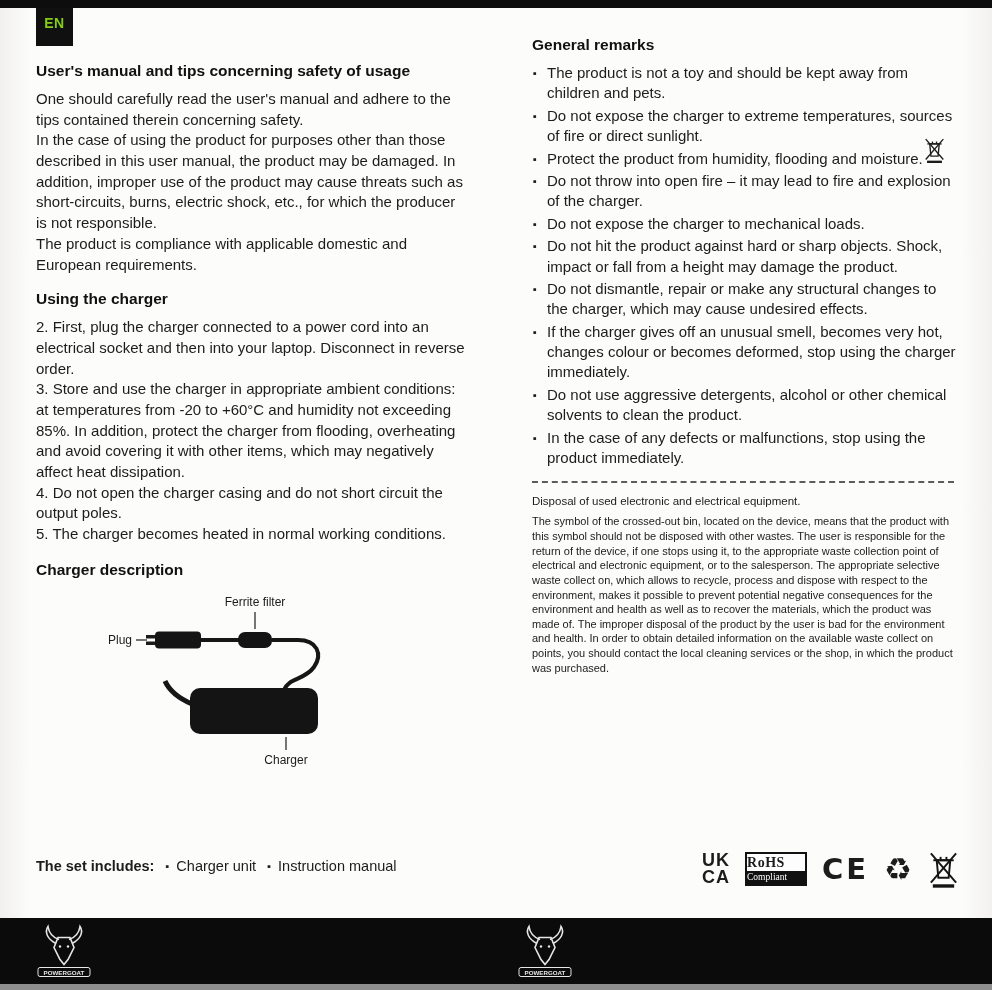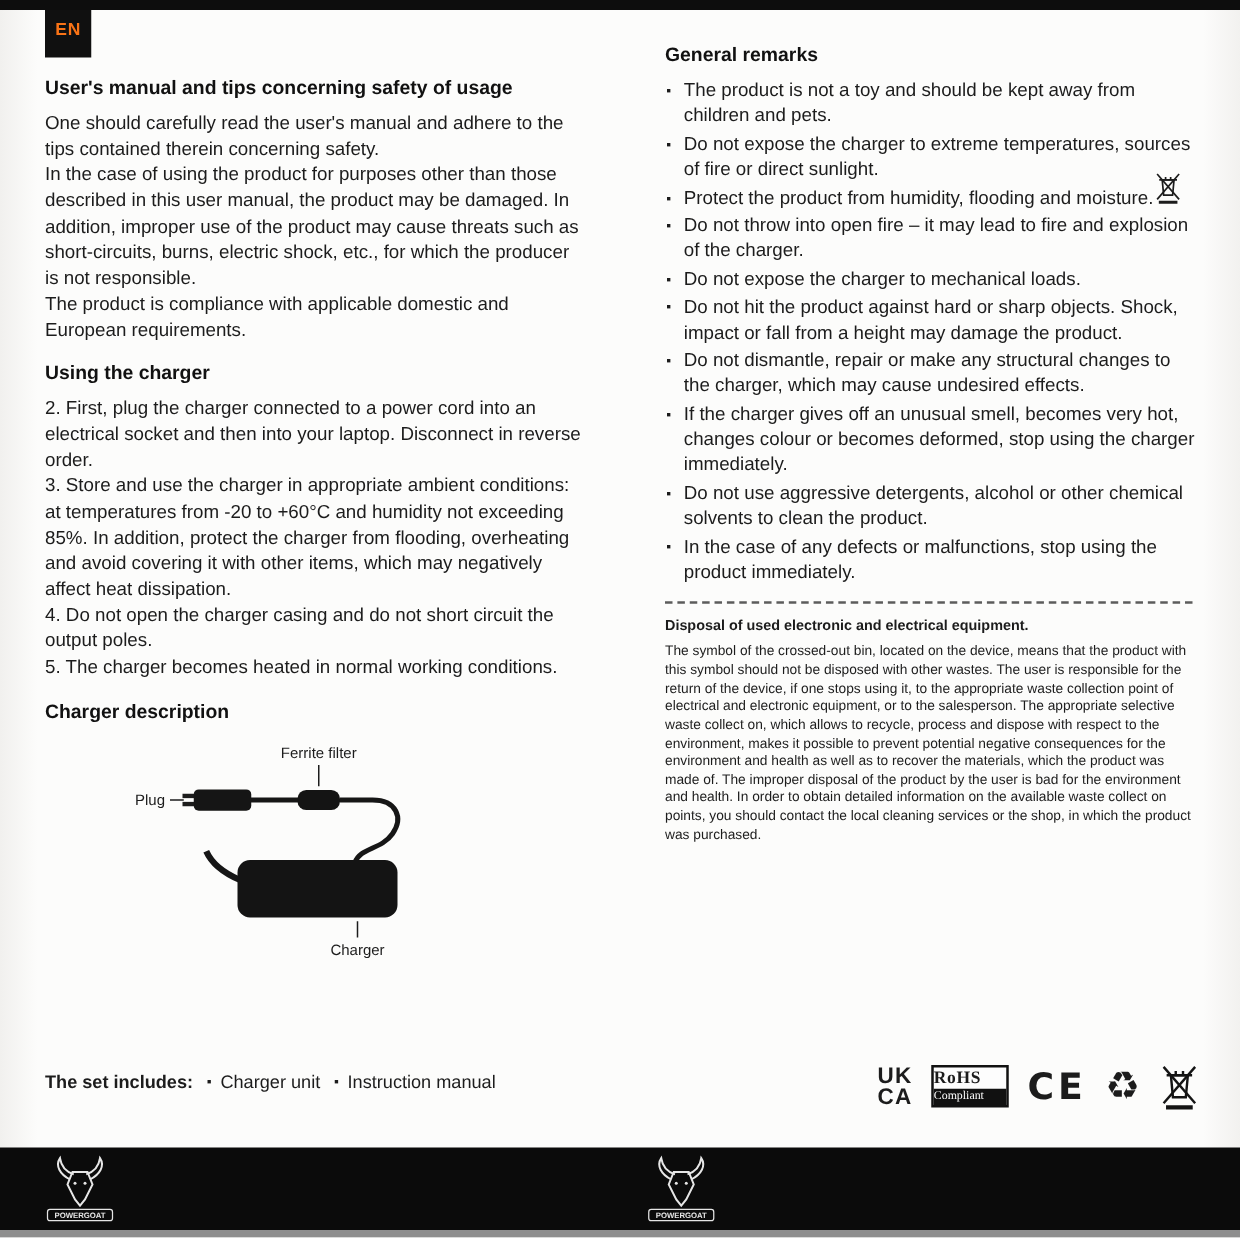--- a/index.html
+++ b/index.html
@@ -9,21 +9,21 @@
     background:#e9e9e9;
   }
   .page {
     position:relative; width:992px; height:990px; overflow:hidden;
     background:linear-gradient(90deg,#f1f0ee 0%, #fcfcfb 3%, #fcfcfb 97%, #f2f1ef 100%);
     color:#1c1c1c;
   }
   .topbar { position:absolute; top:0; left:0; width:100%; height:8px; background:#0d0d0d; }
   .lang-badge {
     position:absolute; top:8px; left:36px; width:37px; height:38px;
-    background:#101010; color:#f97316; font-weight:bold; font-size:14px;
+    background:#101010; color:#84cc16; font-weight:bold; font-size:14px;
     display:flex; align-items:flex-start; justify-content:center; padding-top:7px;
     letter-spacing:.5px;
   }
   .col-left  { position:absolute; left:36px;  top:62px; width:433px; }
   .col-right { position:absolute; left:532px; top:36px; width:425px; }
   h2.sec { font-size:15.5px; font-weight:bold; color:#111; margin-bottom:9px; }
   .body-text { font-size:15px; line-height:1.38; }
   .prelines { white-space:pre-line; }
   .safety-body { margin-bottom:15px; }
   .steps { margin-bottom:14px; }
@@ -38,21 +38,21 @@
 
   ul.remarks { list-style:none; margin-bottom:4px; }
   ul.remarks li {
     position:relative; padding-left:15px; font-size:15px; line-height:1.36;
     margin-bottom:2px;
   }
   ul.remarks li::before {
     content:"▪"; position:absolute; left:1px; top:0; font-size:11px; line-height:1.85;
   }
   .dashed-divider { border-top:2px dashed #5c5c5c; margin:13px 0 12px 0; width:422px; }
-  .disposal-title { font-size:11.5px; font-weight:bold; margin-bottom:7px; }
+  .disposal-title { font-size:11.5px; font-weight:normal; margin-bottom:7px; }
   .disposal-body { font-size:11px; line-height:1.33; width:424px; }
 
   .certs {
     position:absolute; left:702px; top:846px; width:258px; height:46px;
     display:flex; align-items:center; justify-content:space-between;
   }
   .ukca { font-weight:bold; font-size:18px; line-height:.95; letter-spacing:1px; }
   .rohs-box { border:2px solid #111; width:62px; text-align:left; background:#fdfdfd;font-family:Liberation Serif, serif; }
   .rohs-top { font-size:14px; font-weight:bold; padding:1px 0 0 0; letter-spacing:.5px; }
   .rohs-bottom { background:#111; color:#fff; font-size:9.5px; padding:1px 0 2px 0; }

